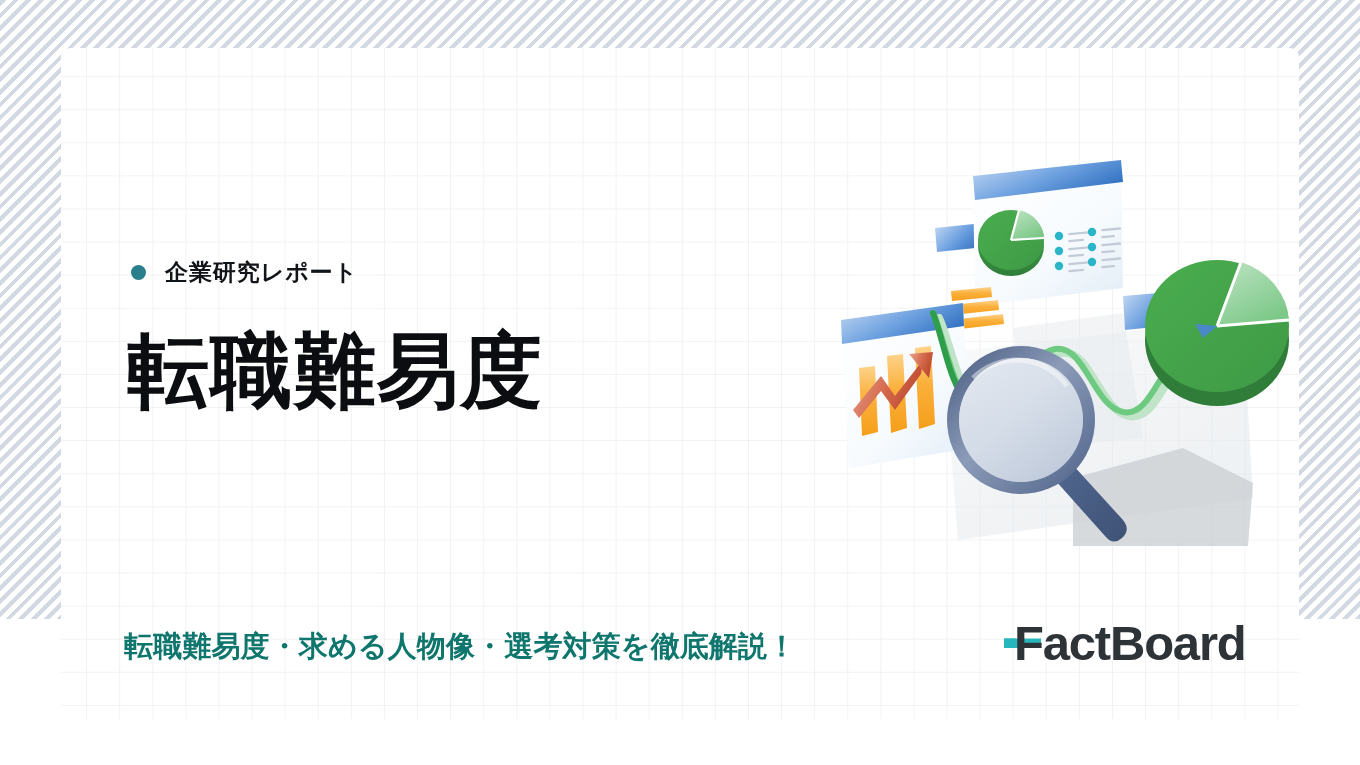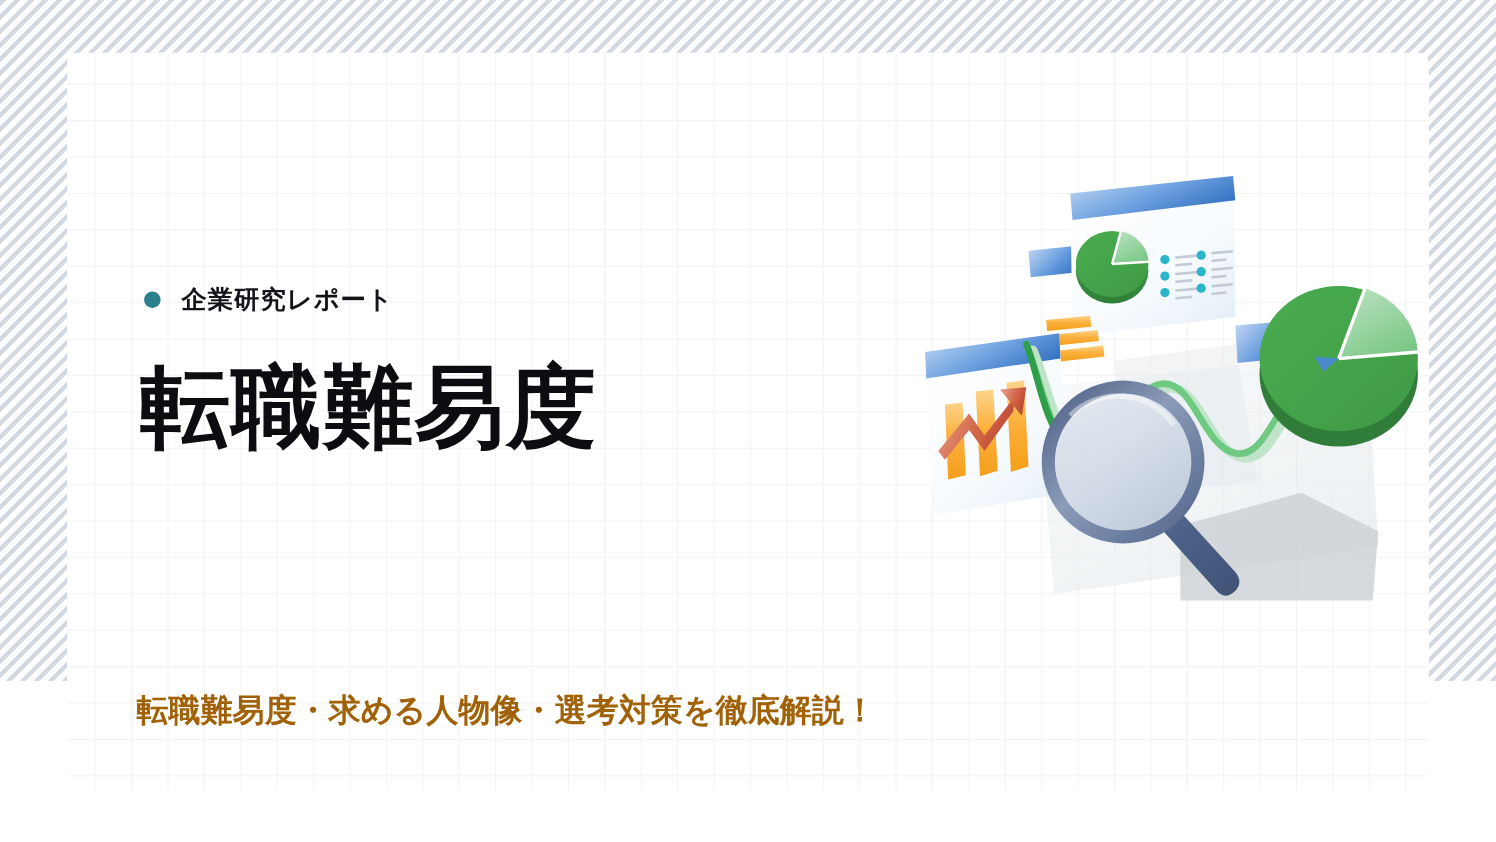--- a/index.html
+++ b/index.html
@@ -85,21 +85,21 @@
     line-height: 1.12;
     white-space: nowrap;
   }
 
   #subtitle {
     position: absolute;
     left: 63px;
     top: 580px;
     font-size: 29px;
     font-weight: 700;
-    color: #a16207;
+    color: #0f766e;
     letter-spacing: 0.005em;
     line-height: 1.25;
     white-space: nowrap;
   }
 
   
   #logo {
     position: absolute;
     right: 45px;
     top: 565px;
@@ -130,20 +130,29 @@
 
     <div id="eyebrow">
       <span id="eyebrow-dot"></span>
       <span id="eyebrow-text">企業研究レポート</span>
     </div>
 
     <div id="title">転職難易度</div>
 
     <div id="subtitle">転職難易度・求める人物像・選考対策を徹底解説！</div>
 
+    <div id="logo">
+      <svg width="250" height="62" viewBox="0 0 250 62" role="img">
+
+        <rect x="0" y="25.5" width="37" height="9.5" fill="#26b7bc"></rect>
+        <text x="10" y="47" font-family="'Liberation Sans', sans-serif" font-size="49" font-weight="700" letter-spacing="-1.2" fill="#2e3338">FactBoard</text>
+
+        <rect x="0" y="25.5" width="12" height="9.5" fill="#26b7bc"></rect>
+      </svg>
+    </div>
 
     <div id="illustration">
       <svg viewBox="0 0 470 420" xmlns="http://www.w3.org/2000/svg">
         <defs>
           <linearGradient id="gBlueBar" x1="0" y1="0" x2="1" y2="0.6">
             <stop offset="0%" stop-color="#c9dcf4"></stop>
             <stop offset="55%" stop-color="#6fa2e0"></stop>
             <stop offset="100%" stop-color="#2f6fc0"></stop>
           </linearGradient>
           <linearGradient id="gBlueBar2" x1="0" y1="0" x2="1" y2="0.5">

